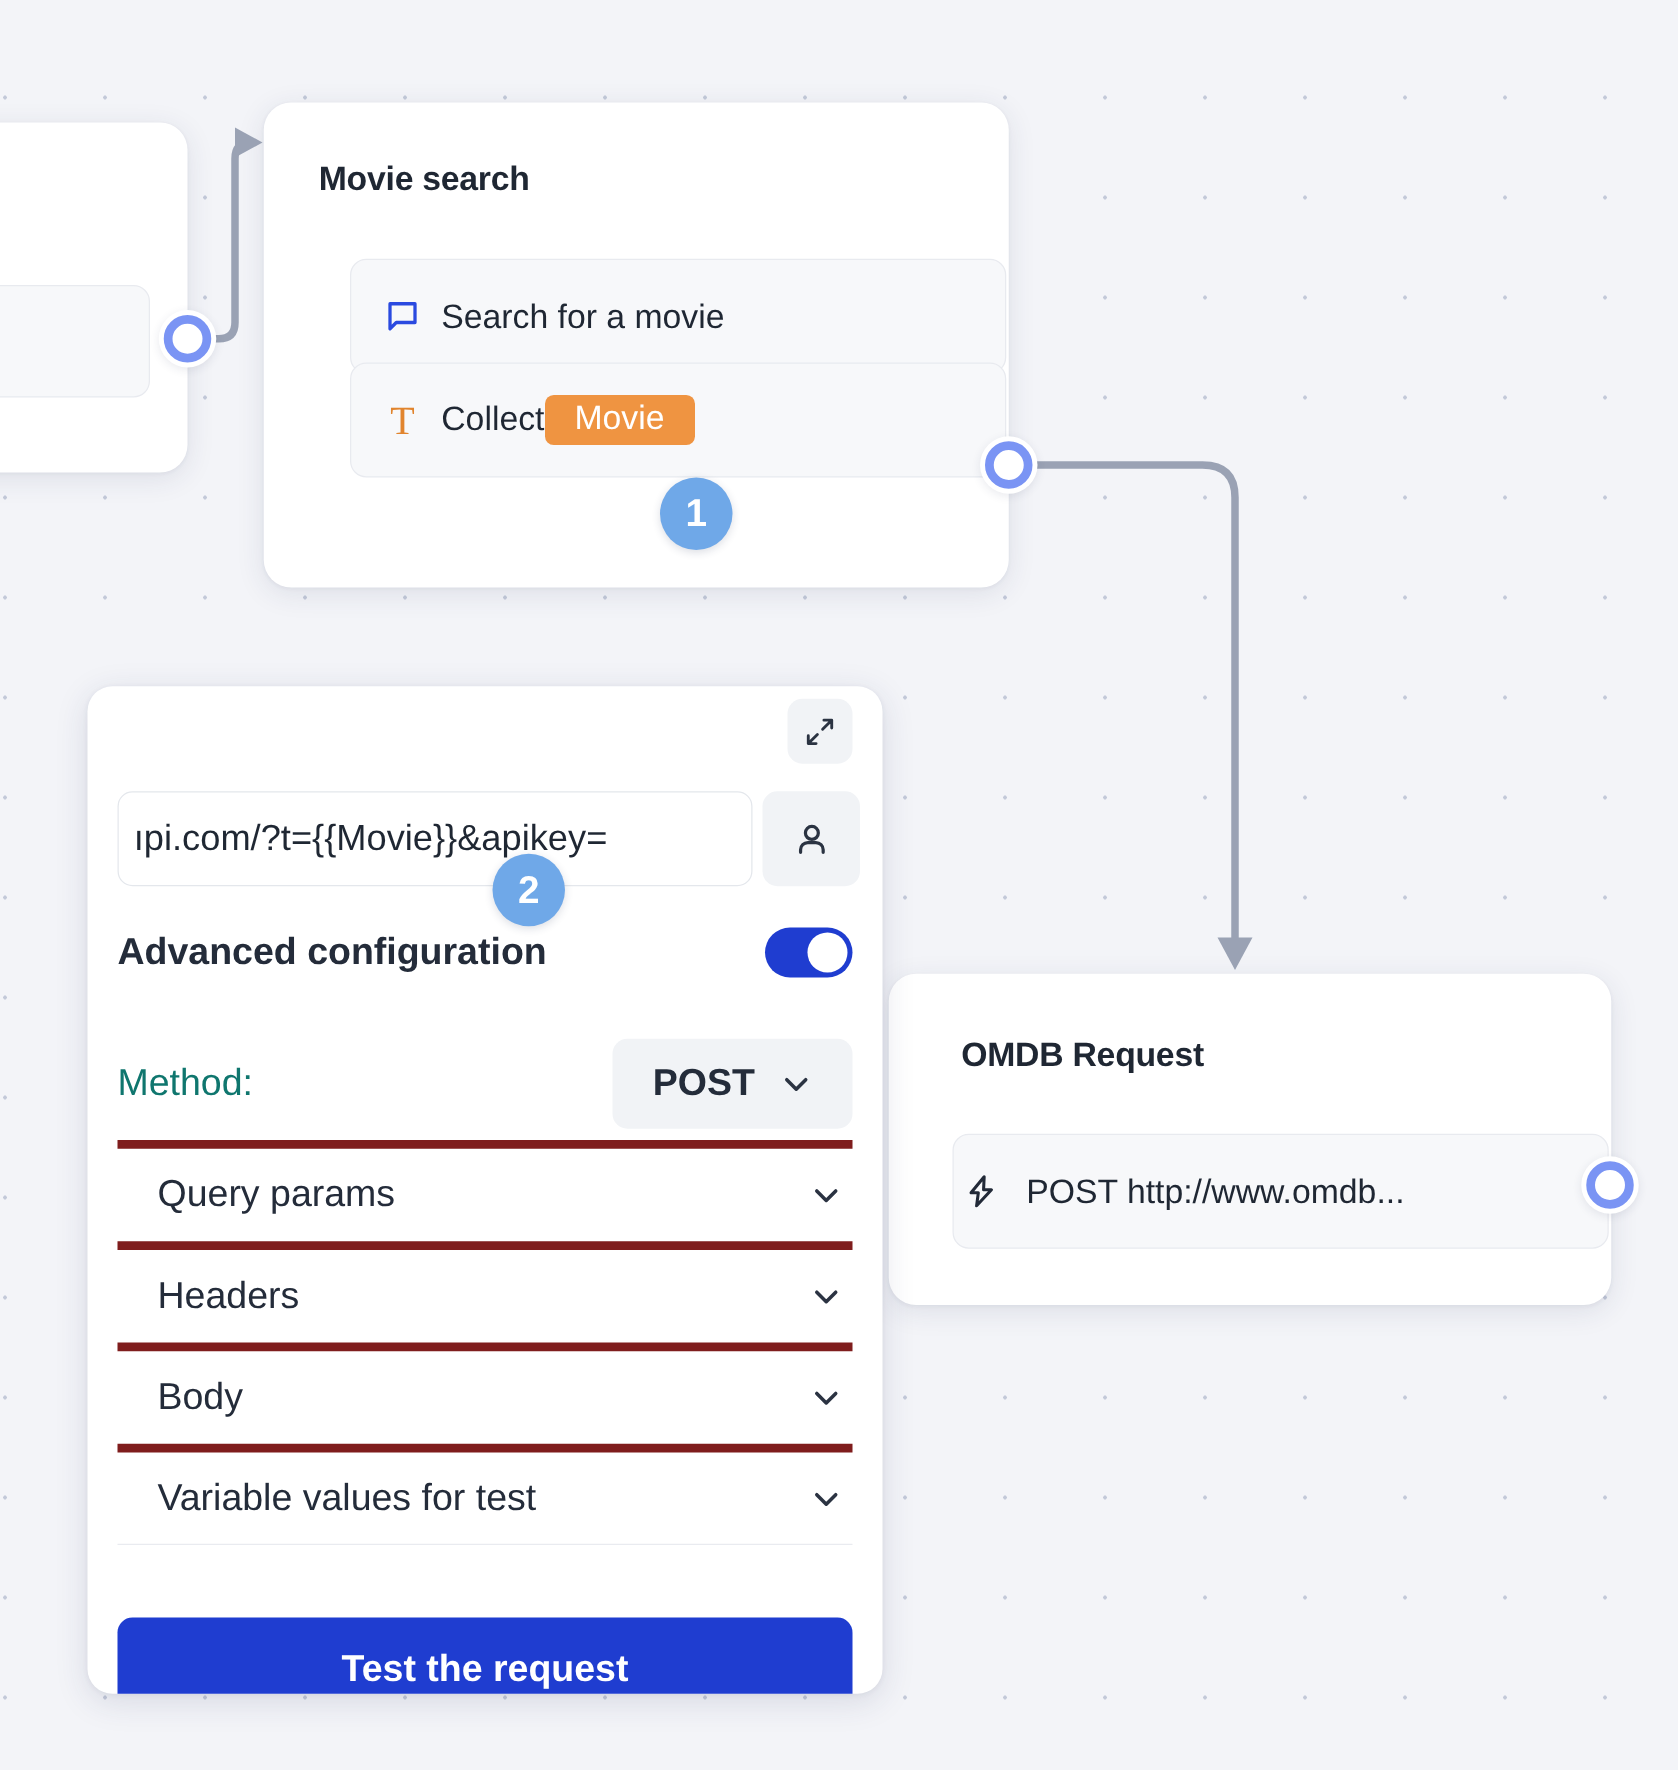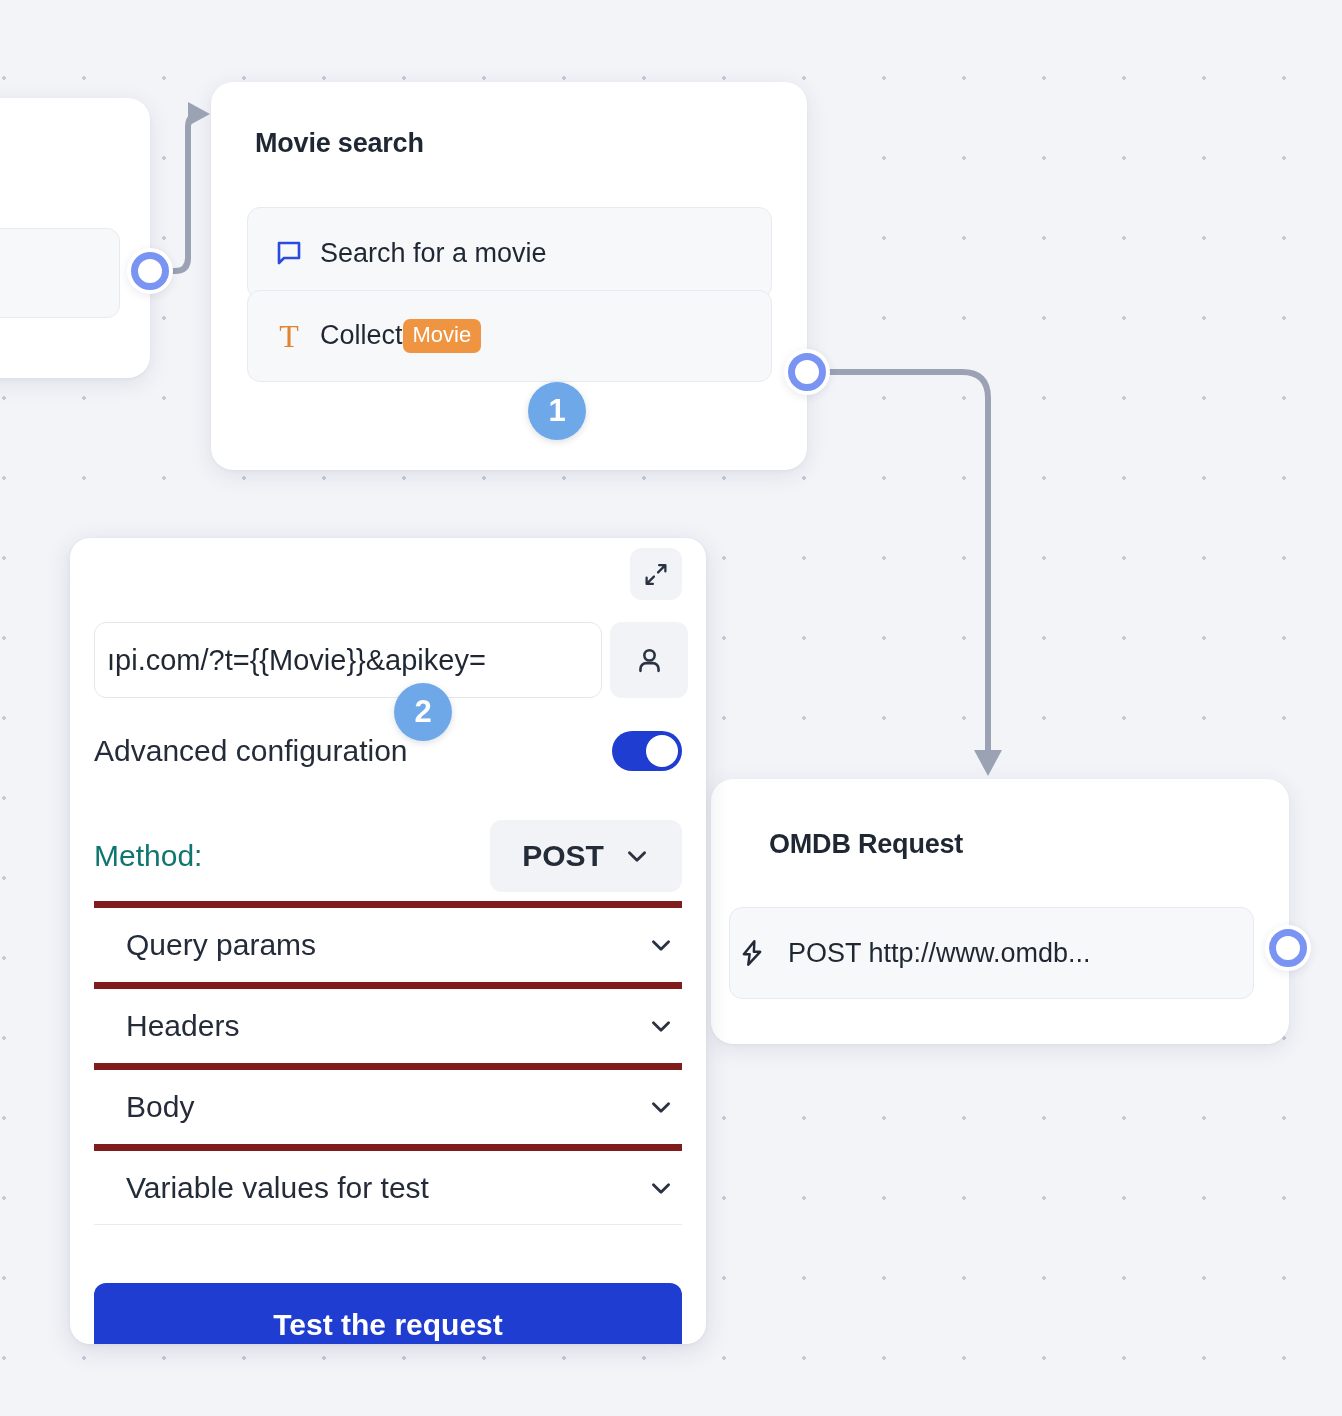--- a/index.html
+++ b/index.html
@@ -45,20 +45,21 @@
   .node-row {
     background: #f7f8fa;
     border: 1px solid #e8eaef;
     border-radius: 13px;
     display: flex;
     align-items: center;
     gap: 16px;
     padding: 0 26px;
     font-size: 27px;
     color: #1f2733;
+    margin-left: 33px;
   }
 
   
   #node-left {
     left: -150px;
     top: 98px;
     width: 300px;
     height: 280px;
     border-radius: 22px;
   }
@@ -93,22 +94,22 @@
     line-height: 1;
     flex: 0 0 auto;
     width: 30px;
     text-align: center;
   }
 
   .chip {
     background: #ef9441;
     color: #ffffff;
     border-radius: 7px;
-    padding: 3px 10px 5px;
-    font-size: 22px;
+    padding: 3px 24px 5px;
+    font-size: 27px;
     line-height: 1.15;
     display: inline-block;
   }
   .row-text { display: flex; align-items: center; gap: 0; }
 
   
   #node-omdb {
     left: 711px;
     top: 779px;
     width: 578px;
@@ -158,21 +159,21 @@
     z-index: 30;
     box-shadow: 0 2px 7px rgba(40,50,90,0.16);
   }
   #badge-1 { left: 528px; top: 382px; }
   #badge-2 { left: 394px; top: 683px; }
 
   
   #panel {
     position: absolute;
     left: 70px;
-    top: 538px;
+    top: 549px;
     width: 636px;
     height: 806px;
     background: #ffffff;
     border-radius: 20px;
     box-shadow: 0 6px 26px rgba(40,50,90,0.13), 0 1px 4px rgba(40,50,90,0.06);
     z-index: 20;
     overflow: hidden;
   }
 
   .expand-btn {
@@ -211,21 +212,21 @@
     display: flex; align-items: center; justify-content: center;
     cursor: pointer;
   }
 
   .adv-row {
     position: absolute;
     left: 24px; top: 193px;
     width: 588px;
     display: flex; align-items: center; justify-content: space-between;
   }
-  .adv-label { font-size: 30px; color: #242c3a; }
+  .adv-label { font-size: 30px; color: #242c3a; font-weight: bold; }
   .toggle {
     width: 70px; height: 40px;
     border-radius: 20px;
     background: #1f3dd0;
     position: relative;
     cursor: pointer;
     flex: 0 0 70px;
   }
   .toggle::after {
     content: "";

